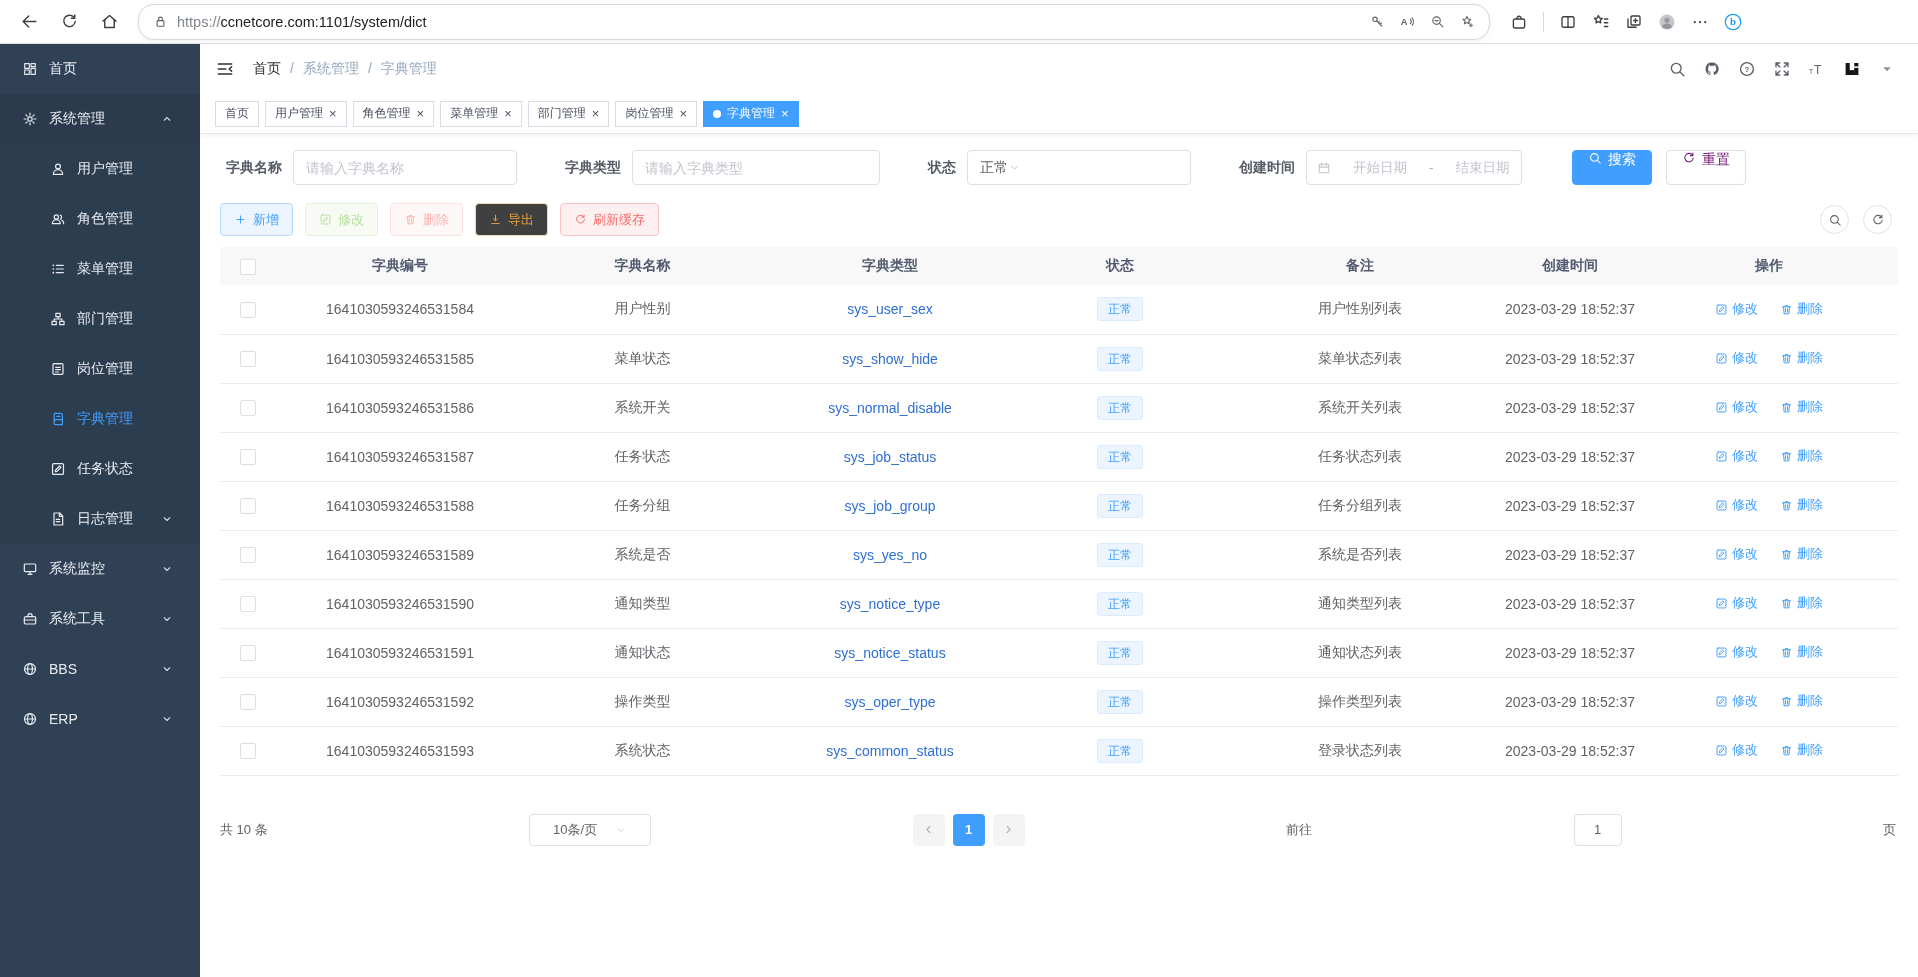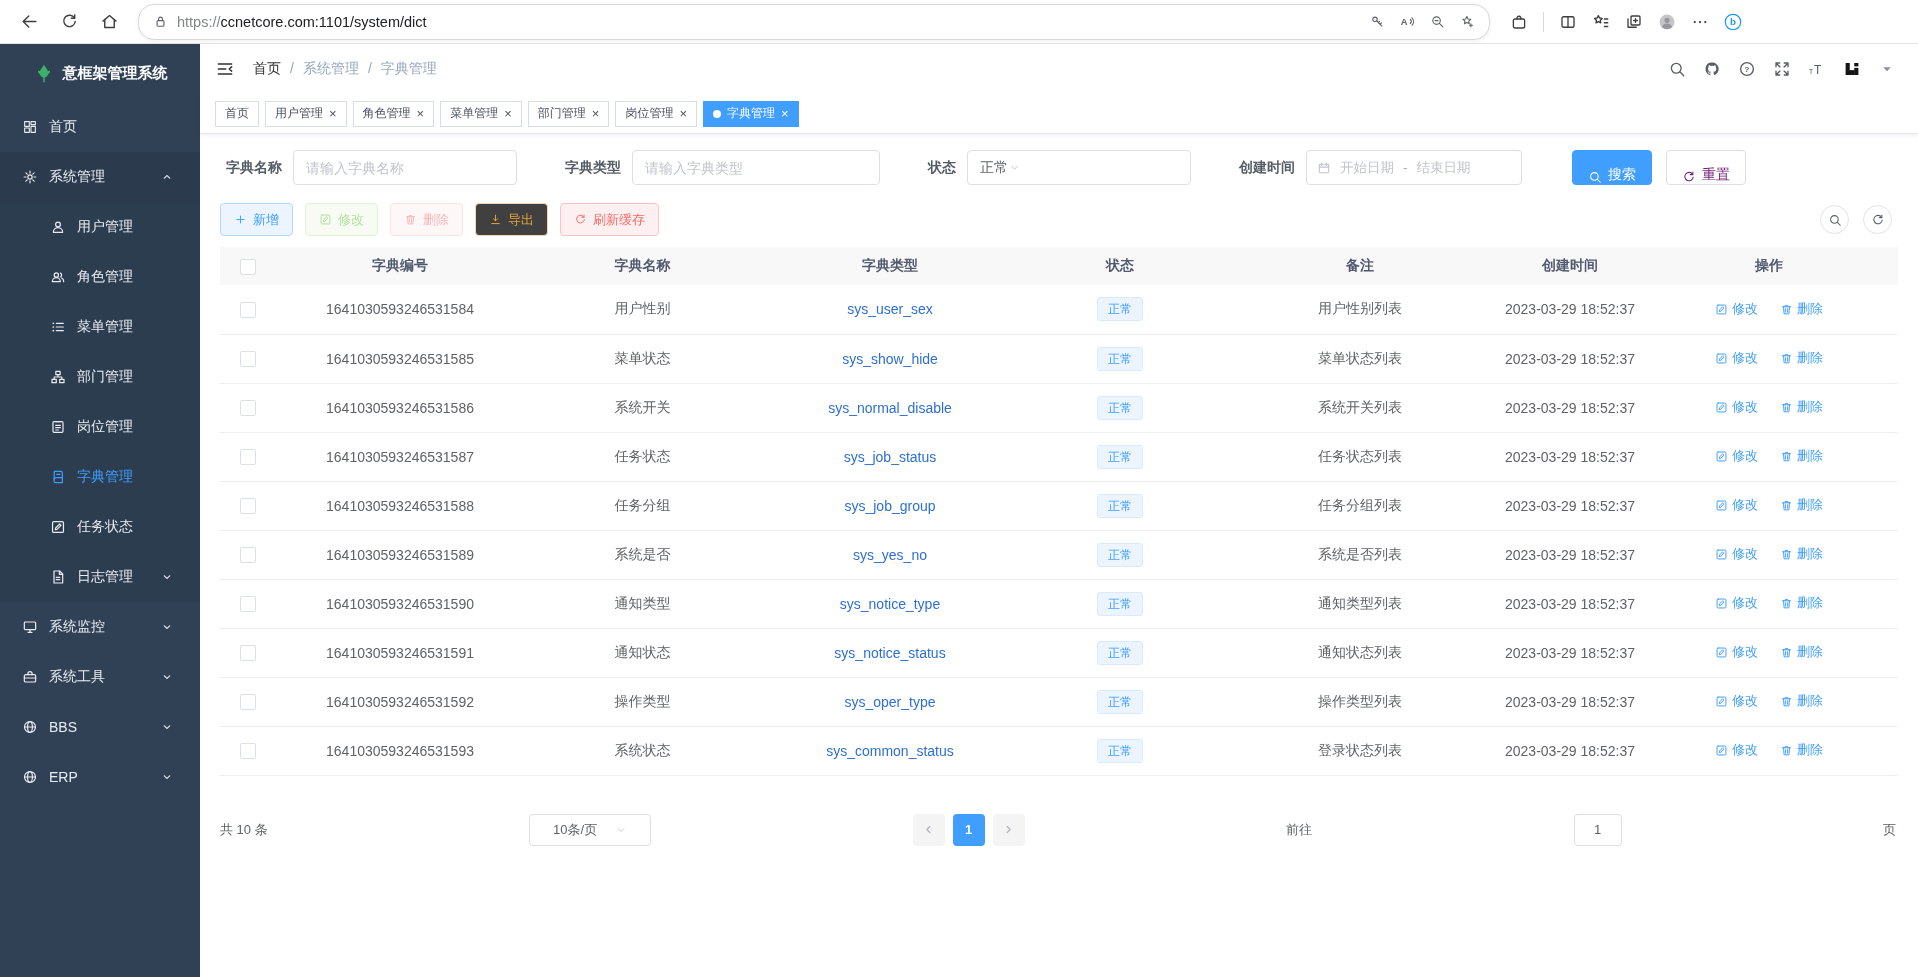--- a/index.html
+++ b/index.html
@@ -64,25 +64,25 @@
   .fgroup { display:flex; align-items:center; }
   .fgroup + .fgroup { margin-left:48px; }
   .f-label { font-weight:bold; color:#555c66; margin-right:11px; font-size:14px; }
   .f-input { height:35px; border:1px solid #dcdfe6; border-radius:4px; padding:0 12px;
     font-size:14px; color:#606266; outline:none; font-family:inherit; }
   .f-input::placeholder { color:#c0c4cc; }
   .f-select { width:224px; height:35px; border:1px solid #dcdfe6; border-radius:4px;
     display:flex; align-items:center; padding:0 12px; color:#606266; cursor:pointer; }
   .f-select .ic { margin-left:auto; width:13px; height:13px; color:#c0c4cc; }
   .daterange { width:216px; height:35px; border:1px solid #dcdfe6; border-radius:4px;
-    display:flex; align-items:center; gap:9px; padding:0 10px; color:#c0c4cc; font-size:13.5px; }
+    display:flex; align-items:center; gap:22px; padding:0 10px; color:#c0c4cc; font-size:13.5px; }
   .daterange .ic { width:14px; height:14px; color:#c0c4cc; }
   .daterange .sep { color:#a8abb2; }
   .btn { height:35px; border-radius:4px; border:1px solid transparent; display:inline-flex;
-    align-items:flex-end; gap:6px; padding:0 15px; font-size:14px; cursor:pointer; font-family:inherit; }
+    align-items:flex-start; gap:6px; padding:0 15px; font-size:14px; cursor:pointer; font-family:inherit; }
   .btn .ic { width:14px; height:14px; }
   .btn-primary { background:var(--primary,#409eff); border-color:var(--primary,#409eff); color:#fff; margin-left:50px; }
   .btn-plain { background:#fff; border-color:#dcdfe6; color:#701a75; margin-left:14px; }
 
   
   .toolbar { display:flex; align-items:center; margin-bottom:11px; }
   .tbtn { height:33px; border-radius:4px; border:1px solid; display:inline-flex; align-items:center;
     gap:6px; padding:0 13px; font-size:13px; margin-right:12px; cursor:pointer; font-family:inherit; }
   .tbtn .ic { width:13px; height:13px; }
   .v-primary { color:var(--primary,#409eff); background:#ecf5ff; border-color:#b3d8ff; }
@@ -231,32 +231,20 @@
         <svg class="ic " viewBox="0 0 24 24">
           <circle cx="12" cy="12" r="10.3" fill="#fff" stroke="#1d9bf0" stroke-width="1.6"></circle>
           <text x="12" y="16.6" font-size="13" font-weight="bold" text-anchor="middle" fill="#1d9bf0" stroke="none">b</text>
         </svg>
       </span>
   </div>
 </div>
 
 <div class="app">
   <aside class="sidebar">
-    <div class="logo-row">
-      <span>
-          <svg class="ic " viewBox="0 0 24 24">
-            <g fill="#3cb168" stroke="none">
-              <path d="M12 2.5c1 3.8 4.6 5.4 4.6 9.4 0 2.9-2 5.1-4.6 5.1s-4.6-2.2-4.6-5.1c0-4 3.6-5.6 4.6-9.4z"></path>
-              <path d="M5.3 9.3c3 .4 4.5 2.3 4.8 5-3-.2-4.6-2.1-4.8-5zM18.7 9.3c-.2 2.9-1.8 4.8-4.8 5 .3-2.7 1.8-4.6 4.8-5z"></path>
-            </g>
-            <path d="M12 13v8.5" stroke="#3cb168" stroke-width="1.6"></path>
-          </svg>
-        </span>
-      <span>意框架管理系统</span>
-    </div>
     <nav id="menu">
         <div class="menu-item">
           <span>
             <svg class="ic " viewBox="0 0 24 24">
               <g stroke-width="1.7">
                 <rect x="4" y="4" width="7" height="7"></rect>
                 <rect x="13.5" y="4" width="6.5" height="4.5"></rect>
                 <rect x="13.5" y="11" width="6.5" height="9"></rect>
                 <rect x="4" y="13.5" width="7" height="6.5"></rect>
               </g>

